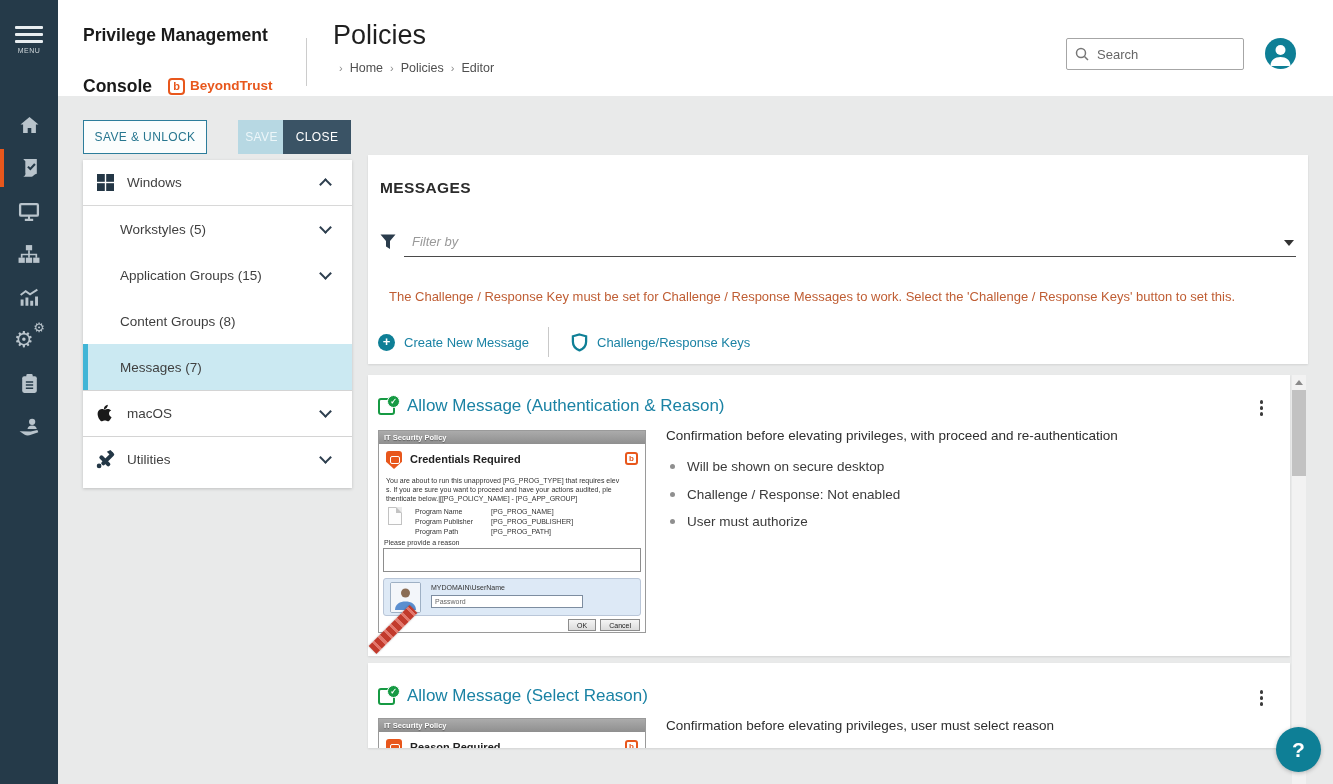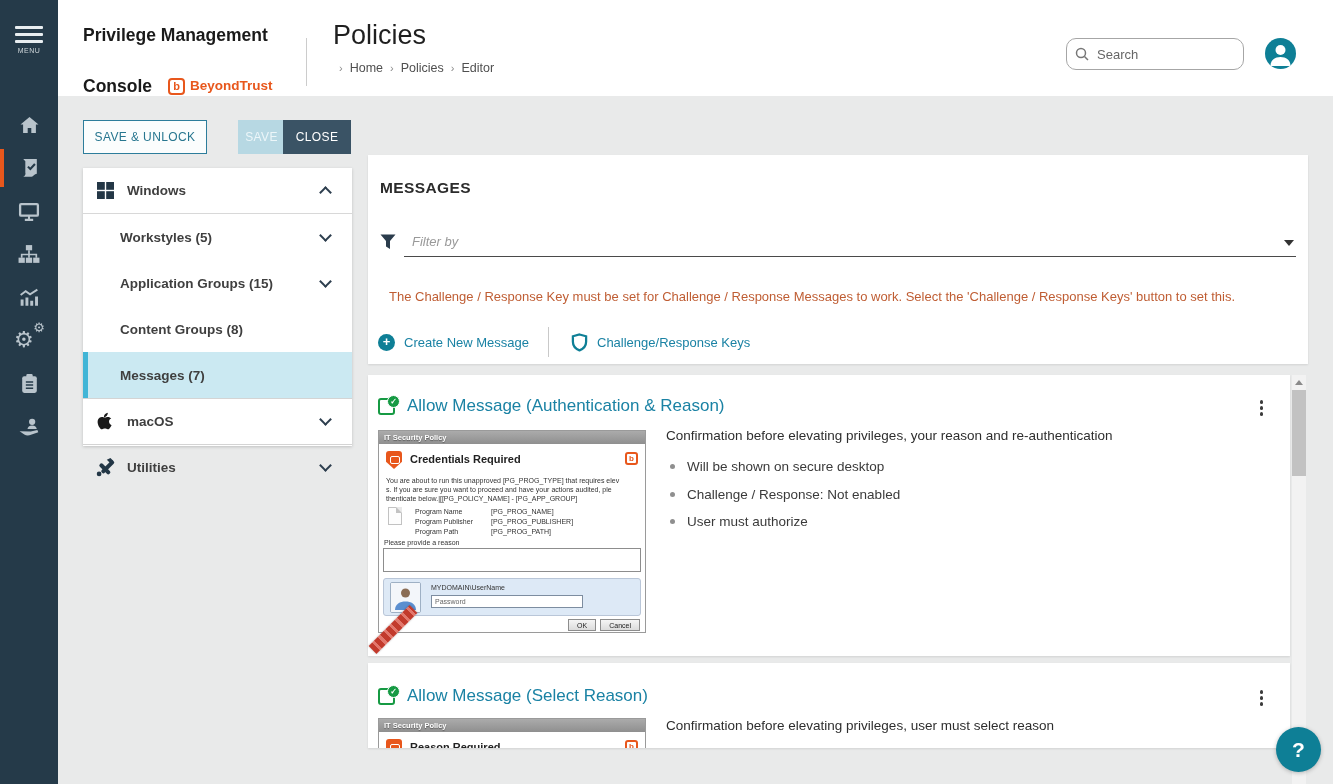--- a/index.html
+++ b/index.html
@@ -25,34 +25,34 @@
   .pmcrow{display:flex;align-items:center;gap:16px;margin-top:29px;}
   .btbrand{display:flex;align-items:center;gap:5px;}
   .btglyph{width:17px;height:17px;border:2.5px solid var(--brand_orange,#e8571c);border-radius:4px;color:var(--brand_orange,#e8571c);
     font-size:11px;font-weight:bold;display:flex;align-items:center;justify-content:center;}
   .btname{color:var(--brand_orange,#e8571c);font-size:13.5px;font-weight:bold;}
   .hdr-divider{position:absolute;left:248px;top:38px;width:1px;height:48px;background:#ccc;}
   .pagetitle{position:absolute;left:275px;top:20px;font-size:27px;color:#1f1f1f;font-weight:400;}
   .crumbs{position:absolute;left:281px;top:61px;font-size:12.5px;color:#4f4f4f;display:flex;gap:7px;align-items:center;}
   .crumbs .sep{color:#8a8a8a;font-size:11px;}
   .crumbs span[data-interactable="true"]{cursor:pointer;}
-  .searchbox{position:absolute;left:1008px;top:38px;width:178px;height:32px;border:1px solid #a6a6a6;border-radius:10px;background:#fff;
+  .searchbox{position:absolute;left:1008px;top:38px;width:178px;height:32px;border:1px solid #a6a6a6;border-radius:2px;background:#fff;
     display:flex;align-items:center;padding:0 8px;gap:6px;}
   .searchbox input{border:none;outline:none;flex:1;font-size:13px;color:#333;font-family:"Liberation Sans",sans-serif;min-width:0;}
   .searchbox input::placeholder{color:#666;}
   .avatar{position:absolute;left:1207px;top:38px;width:31px;height:31px;border-radius:50%;background:var(--accent,#0e7f96);overflow:hidden;cursor:pointer;}
 
   
   .btn{position:absolute;top:120px;height:34px;font-size:12px;letter-spacing:.4px;display:flex;align-items:center;justify-content:center;cursor:pointer;font-family:"Liberation Sans",sans-serif;}
   #btn-saveunlock{left:83px;width:124px;background:#fbfdfd;border:1px solid #2d7d9b;color:#27768f;}
   #btn-save{left:238px;width:47px;background:var(--save_disabled_bg,#b7d8e3);border:none;color:#ecf6f9;cursor:default;}
   #btn-close{left:283px;width:68px;background:var(--close_bg,#3a5365);border:none;color:#fff;}
 
   
-  #tree{position:absolute;left:83px;top:168px;width:269px;height:278px;background:#fff;box-shadow:0 1px 3px rgba(0,0,0,.18);z-index:5;font-weight:bold;}
+  #tree{position:absolute;left:83px;top:160px;width:269px;height:328px;background:#fff;box-shadow:0 1px 3px rgba(0,0,0,.18);z-index:5;}
   .trow{position:relative;height:46px;display:flex;align-items:center;cursor:pointer;color:#3f3f3f;font-size:13.5px;}
   .trow .lbl{position:absolute;left:44px;}
   .trow.sub .lbl{left:37px;}
   .trow .ticon{position:absolute;left:12px;width:20px;height:20px;display:flex;align-items:center;justify-content:center;}
   .trow.b-top{border-top:1px solid #d4d4d4;}
   .trow.b-bot{border-bottom:1px solid #d8d8d8;}
   .trow.selected{background:var(--selected_bg,#cbe9f2);}
   .trow.selected::before{content:"";position:absolute;left:0;top:0;width:5px;height:100%;background:var(--selected_bar,#41b5d6);}
   .chev{position:absolute;right:22px;width:9px;height:9px;border-right:2px solid #2d3e4e;border-bottom:2px solid #2d3e4e;}
   .chev.down{transform:rotate(45deg);margin-top:-4px;}
@@ -356,21 +356,21 @@
       <span class="tuname" data-interactable="false">MYDOMAIN\UserName</span>
       <div class="tpass" data-interactable="false">Password</div>
     </div>
     <div class="tbtns" data-interactable="false">
       <span class="tbtn" data-interactable="false">OK</span>
       <span class="tbtn" data-interactable="false">Cancel</span>
     </div>
     <span class="ribbon" data-interactable="false"></span>
   </div>
 
-  <div class="desc" style="top:53px;" data-interactable="false">Confirmation before elevating privileges, your reason and re-authentication</div>
+  <div class="desc" style="top:53px;" data-interactable="false">Confirmation before elevating privileges, with proceed and re-authentication</div>
   <div class="bullets" data-interactable="false">
     <div class="bullet" data-interactable="false">
         <i data-interactable="false"></i>
         <span>Will be shown on secure desktop</span>
       </div>
     <div class="bullet" data-interactable="false">
         <i data-interactable="false"></i>
         <span>Challenge / Response: Not enabled</span>
       </div>
     <div class="bullet" data-interactable="false">

